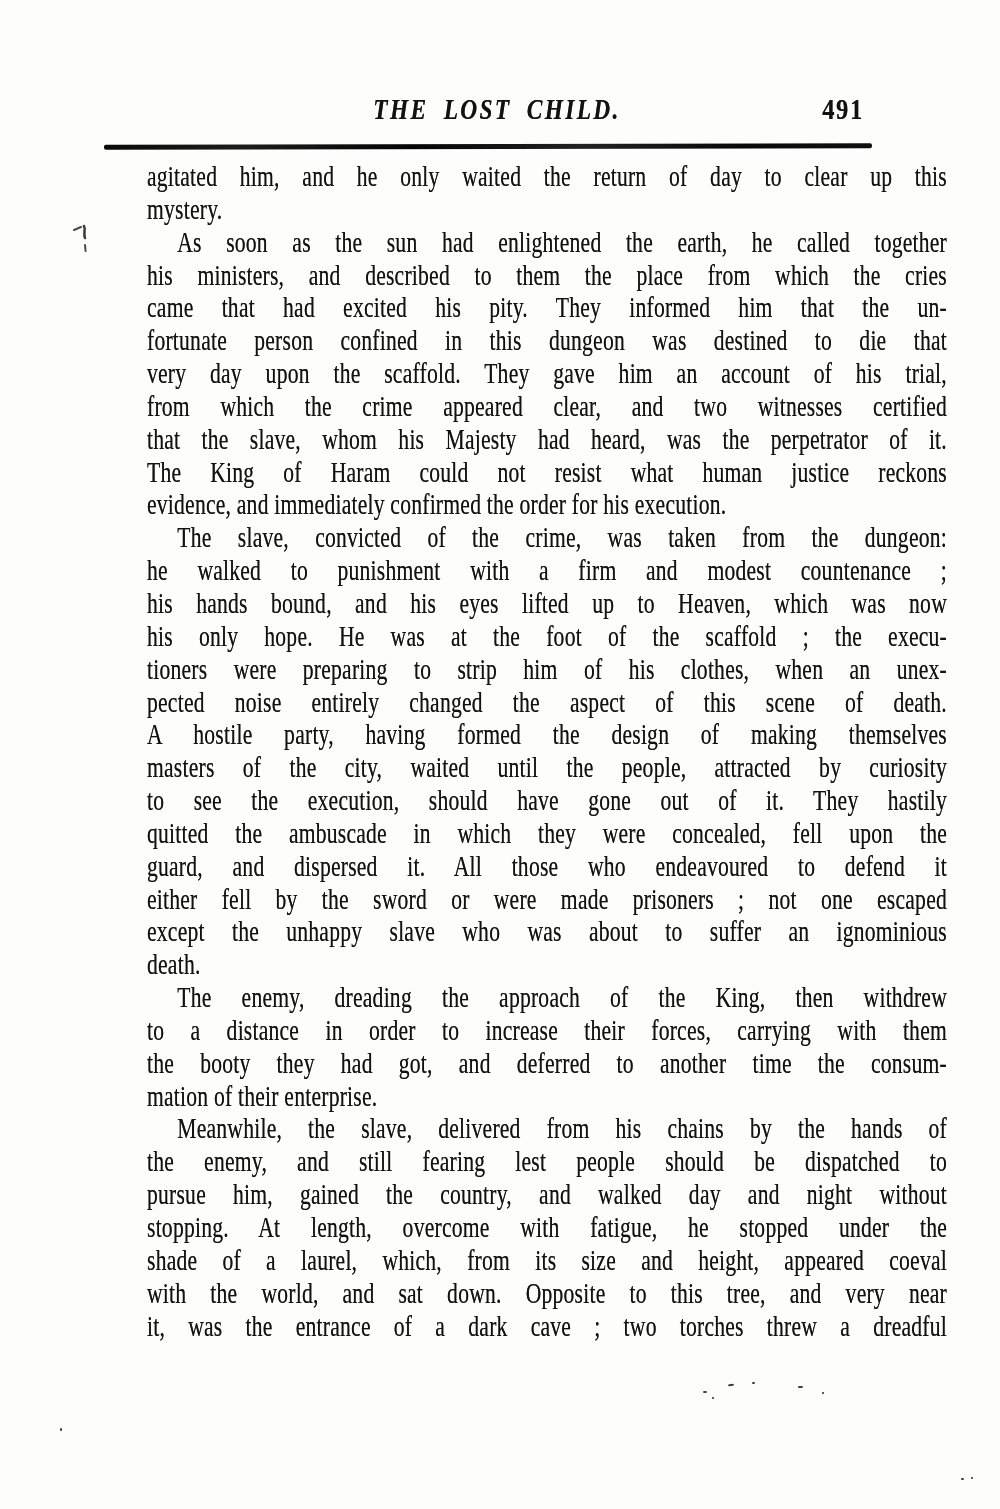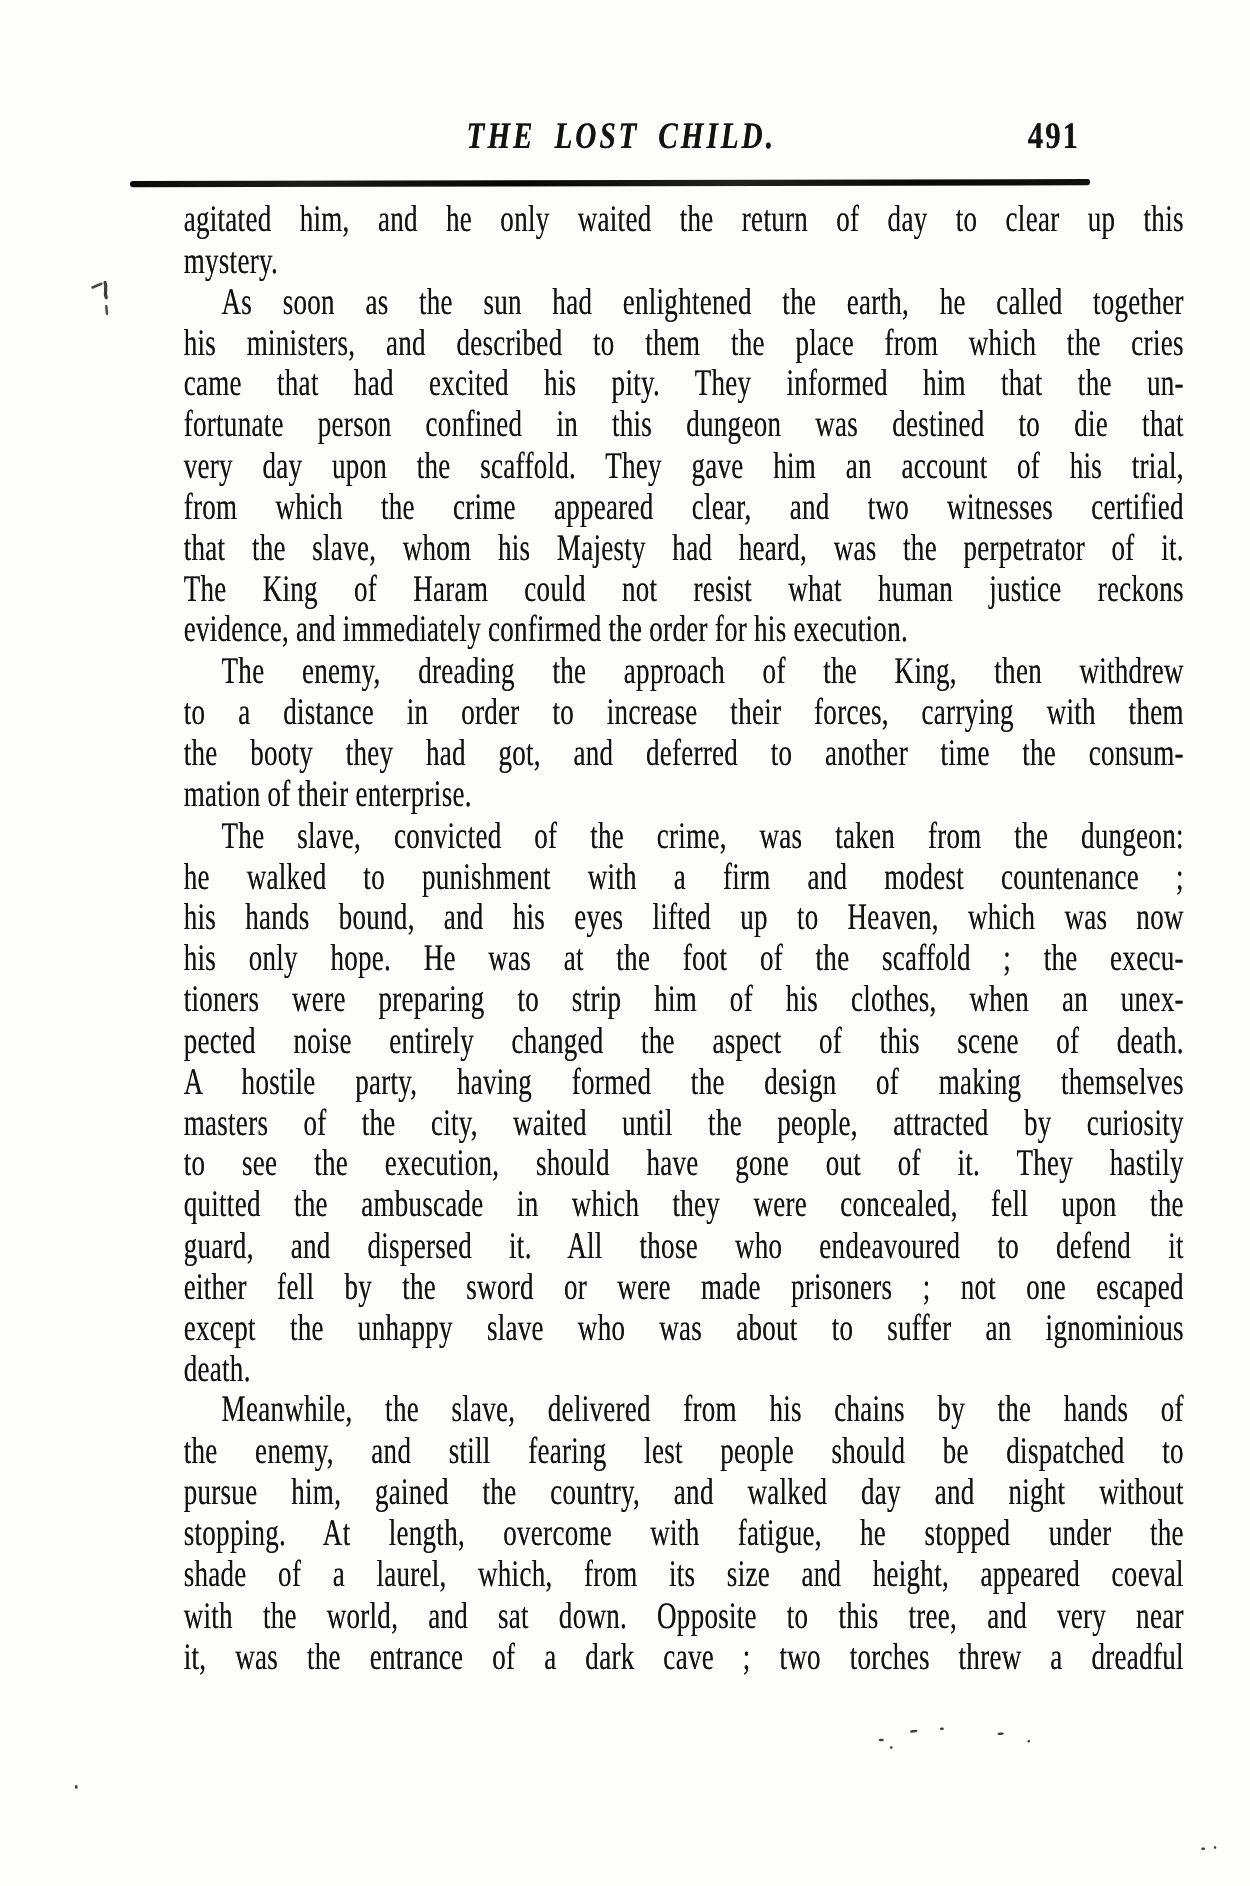--- a/index.html
+++ b/index.html
@@ -82,40 +82,40 @@
         <div class="line">his ministers, and described to them the place from which the cries</div>
         <div class="line">came that had excited his pity.  They informed him that the un-</div>
         <div class="line">fortunate person confined in this dungeon was destined to die that</div>
         <div class="line">very day upon the scaffold.  They gave him an account of his trial,</div>
         <div class="line">from which the crime appeared clear, and two witnesses certified</div>
         <div class="line">that the slave, whom his Majesty had heard, was the perpetrator of it.</div>
         <div class="line">The King of Haram could not resist what human justice reckons</div>
         <div class="line endline">evidence, and immediately confirmed the order for his execution.</div>
       </div>
       <div>
-        <div class="line indent">The enemy, dreading the approach of the King, then withdrew</div>
-        <div class="line">to a distance in order to increase their forces, carrying with them</div>
-        <div class="line">the booty they had got, and deferred to another time the consum-</div>
-        <div class="line endline">mation of their enterprise.</div>
-      </div>
-      <div>
         <div class="line indent">The slave, convicted of the crime, was taken from the dungeon:</div>
         <div class="line">he walked to punishment with a firm and modest countenance ;</div>
         <div class="line">his hands bound, and his eyes lifted up to Heaven, which was now</div>
         <div class="line">his only hope.  He was at the foot of the scaffold ; the execu-</div>
         <div class="line">tioners were preparing to strip him of his clothes, when an unex-</div>
         <div class="line">pected noise entirely changed the aspect of this scene of death.</div>
         <div class="line">A hostile party, having formed the design of making themselves</div>
         <div class="line">masters of the city, waited until the people, attracted by curiosity</div>
         <div class="line">to see the execution, should have gone out of it.  They hastily</div>
         <div class="line">quitted the ambuscade in which they were concealed, fell upon the</div>
         <div class="line">guard, and dispersed it.  All those who endeavoured to defend it</div>
         <div class="line">either fell by the sword or were made prisoners ; not one escaped</div>
         <div class="line">except the unhappy slave who was about to suffer an ignominious</div>
         <div class="line endline">death.</div>
+      </div>
+      <div>
+        <div class="line indent">The enemy, dreading the approach of the King, then withdrew</div>
+        <div class="line">to a distance in order to increase their forces, carrying with them</div>
+        <div class="line">the booty they had got, and deferred to another time the consum-</div>
+        <div class="line endline">mation of their enterprise.</div>
       </div>
       <div>
         <div class="line indent">Meanwhile, the slave, delivered from his chains by the hands of</div>
         <div class="line">the enemy, and still fearing lest people should be dispatched to</div>
         <div class="line">pursue him, gained the country, and walked day and night without</div>
         <div class="line">stopping.  At length, overcome with fatigue, he stopped under the</div>
         <div class="line">shade of a laurel, which, from its size and height, appeared coeval</div>
         <div class="line">with the world, and sat down.  Opposite to this tree, and very near</div>
         <div class="line">it, was the entrance of a dark cave ; two torches threw a dreadful</div>
       </div>

